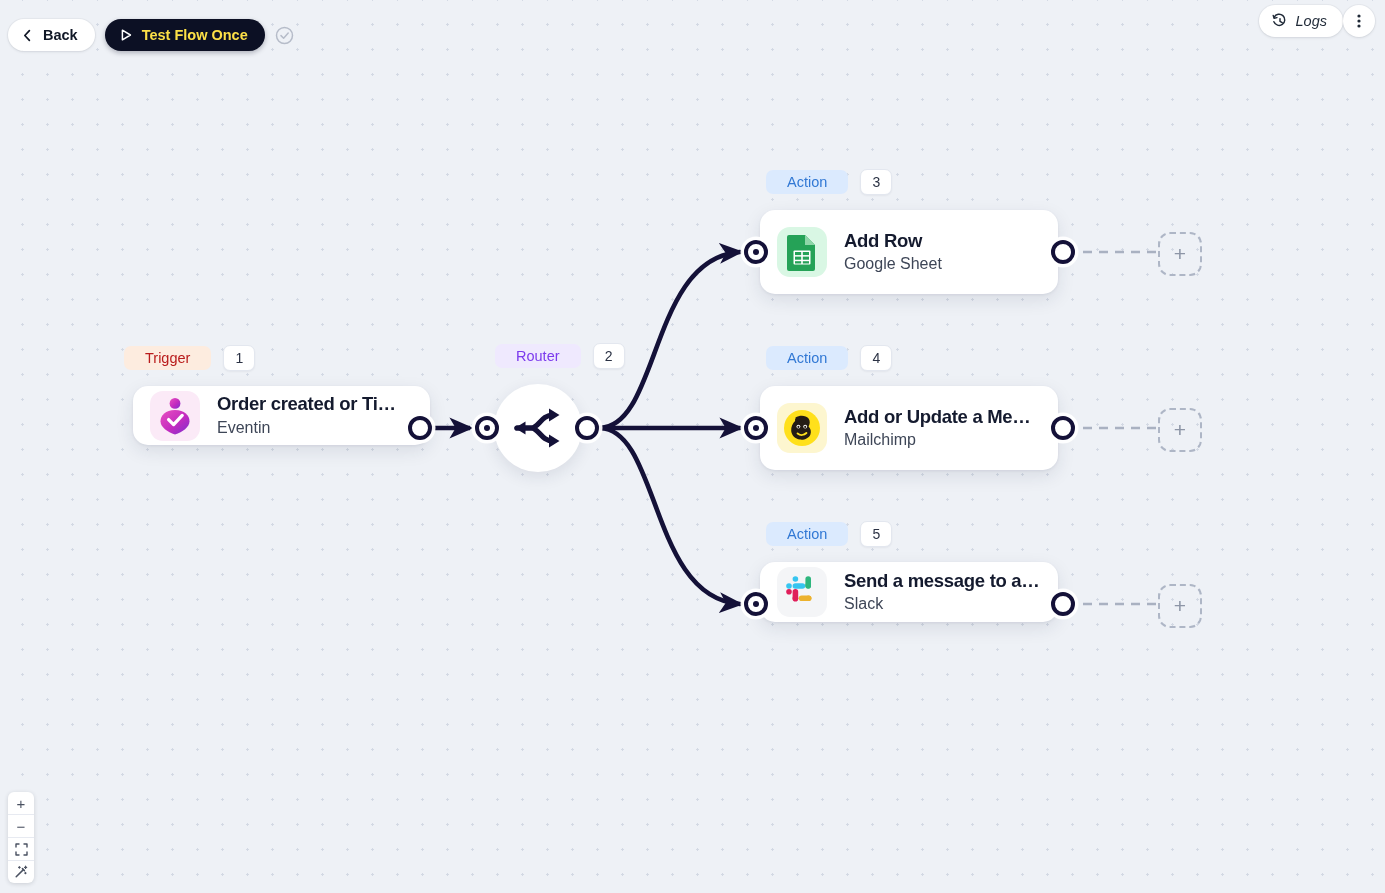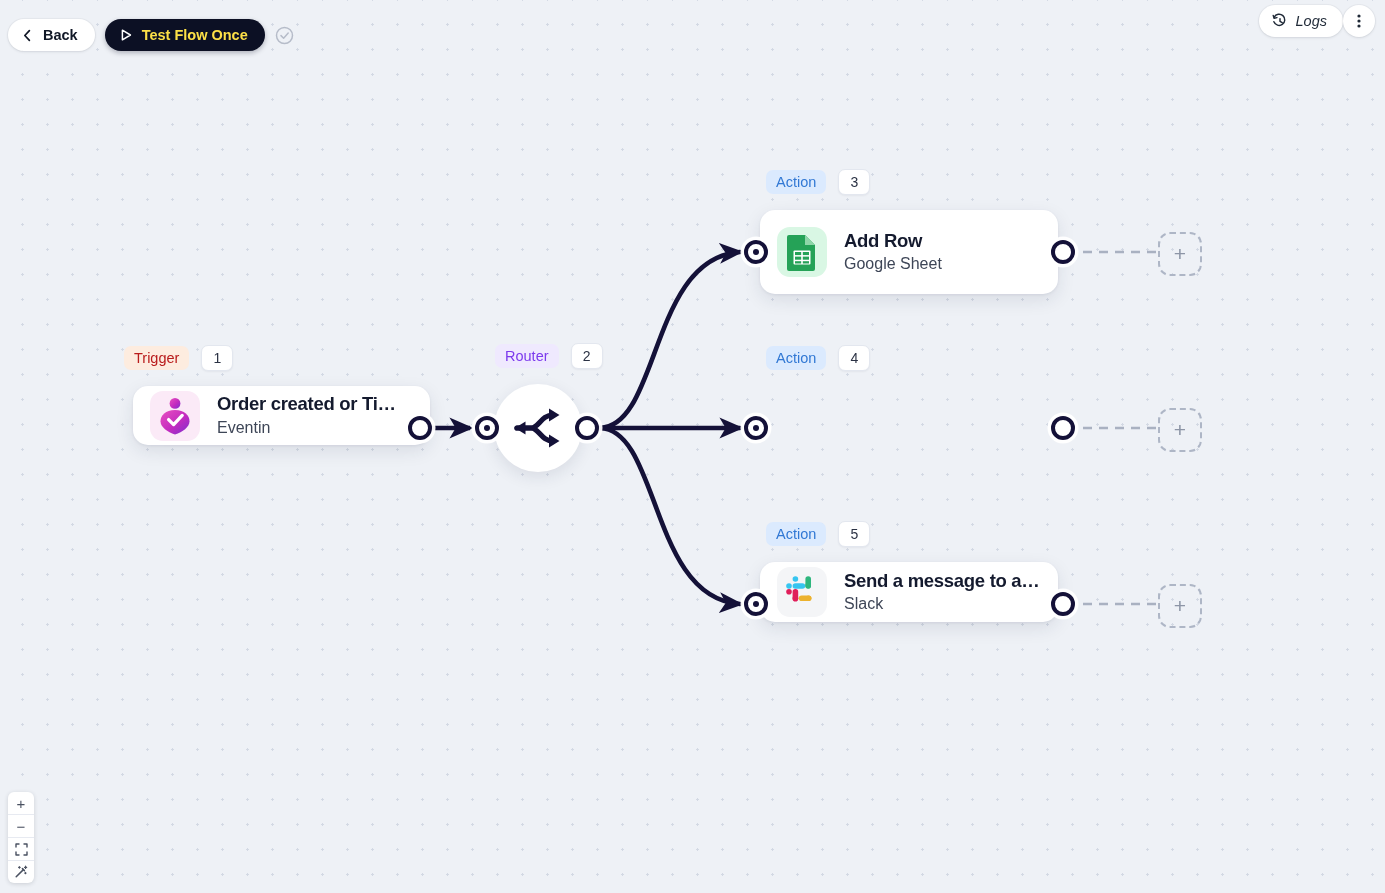--- a/index.html
+++ b/index.html
@@ -91,21 +91,21 @@
   }
   .node-sub {
     font-size: 16px; font-weight: 400; color: #3e4657;
     line-height: 1.3; margin-top: 2px; white-space: nowrap;
   }
 
   
   .badge-row { position: absolute; display: flex; align-items: center; gap: 12px; }
   .badge {
     font-size: 14.5px; font-weight: 500;
-    padding: 3px 10px; border-radius: 7px; line-height: 1.25;
+    padding: 3px 21px; border-radius: 7px; line-height: 1.25;
   }
   .badge.trigger { color: #b91c1c; background: #fdecdf; }
   .badge.action  { color: #3178d4; background: #dbeafe; }
   .badge.router  { color: #7c3aed; background: # efe9fe; background: #efe9fe; }
   .num {
     min-width: 16px; height: 24px; padding: 0 7px;
     background: #ffffff; border: 1px solid #e3e7ef; border-radius: 7px;
     font-size: 14px; color: #2b3244;
     display: flex; align-items: center; justify-content: center;
     box-shadow: 0 1px 2px rgba(22,28,45,.05);
@@ -267,20 +267,40 @@
   <div class="port" style="left:1051px; top:240px;">
     <span class="ring"></span>
   </div>
   <div class="add-ph" style="left:1158px; top:232px;">+</div>
 
   <div class="badge-row" style="left:766px; top:345px;">
     <span class="badge action">Action</span>
     <span class="num">4</span>
   </div>
 
+  <div class="node" style="left:760px; top:386px; width:298px; height:84px;">
+    <div class="node-ic" style="background:#fdf6cf;">
+      <svg width="40" height="40" viewBox="0 0 40 40">
+        <circle cx="20" cy="20" r="18" fill="#ffe01b"></circle>
+        <path d="M13.5 9.6 C 17.6 6.6 24 7.2 26.4 10.2 C 28.4 12.7 28 16 26.6 18.6
+                 C 28.6 20.6 29.5 23.6 28.4 26.4 C 27 30 22.4 32.2 18 31.6
+                 C 13.2 31 9.6 27.4 9.2 23 C 8.9 19.2 10.6 15.2 13.5 12.6 Z" fill="#241c15"></path>
+        <path d="M13 11.4 C 16.4 8.2 23 8.4 25.4 11.4 L 13.6 14.6 Z" fill="#241c15"></path>
+        <circle cx="16.4" cy="18.6" r="1.9" fill="#ffffff"></circle>
+        <circle cx="23.2" cy="18.6" r="1.9" fill="#ffffff"></circle>
+        <circle cx="16.4" cy="18.9" r="1.05" fill="#241c15"></circle>
+        <circle cx="23.2" cy="18.9" r="1.05" fill="#241c15"></circle>
+        <path d="M15.6 25.4 C 18.4 27.6 22 27.4 24.4 25" stroke="#ffe01b" stroke-width="1.9" fill="none" stroke-linecap="round"></path>
+      </svg>
+    </div>
+    <div class="node-tx" style="width:203px;">
+      <div class="node-title">Add or Update a Me…</div>
+      <div class="node-sub">Mailchimp</div>
+    </div>
+  </div>
 
   <div class="port" style="left:744px; top:416px;">
     <span class="ring"></span>
       <span class="dot"></span>
   </div>
   <div class="port" style="left:1051px; top:416px;">
     <span class="ring"></span>
   </div>
   <div class="add-ph" style="left:1158px; top:408px;">+</div>
 

